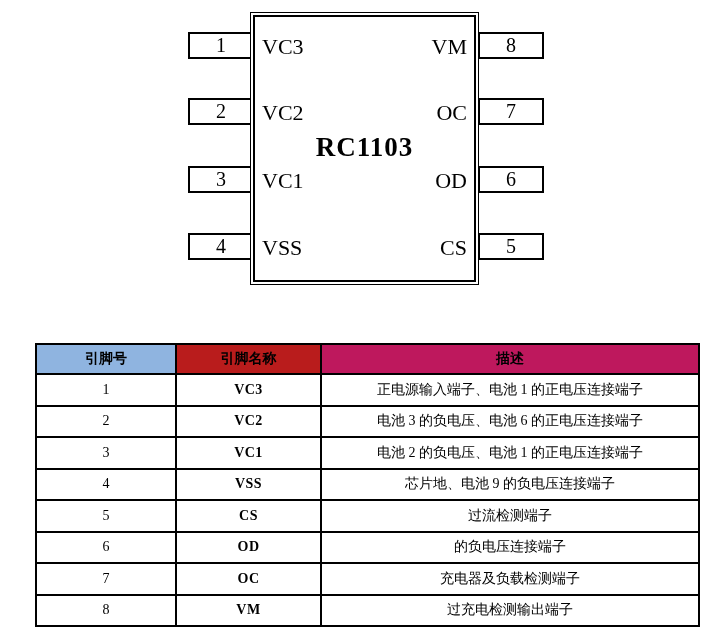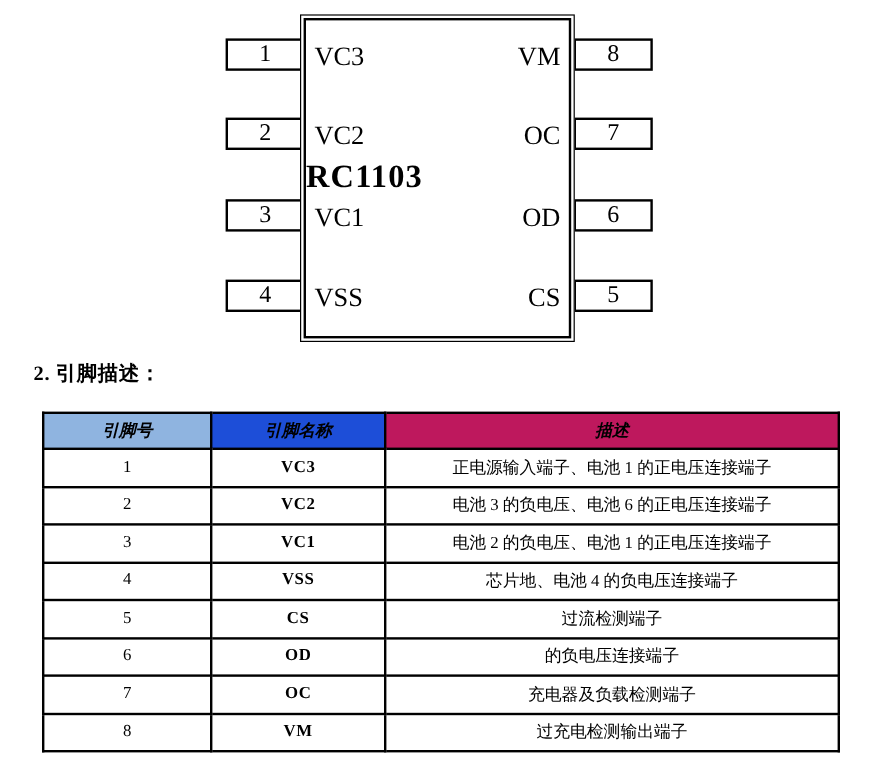--- a/index.html
+++ b/index.html
@@ -11,21 +11,21 @@
   }
 
   
   .diagram { position:absolute; left:188px; top:12px; width:356px; height:274px; }
   .chip {
     position:absolute; left:62px; top:0; width:229px; height:273px;
     border:1px solid #000; padding:2px; background:#fff;
   }
   .chip-inner { position:relative; width:100%; height:100%; border:2px solid #000; }
   .chip-label {
-    position:absolute; left:0; top:115px; width:100%; text-align:left;
+    position:absolute; left:0; top:115px; width:100%; text-align:center;
     font-weight:bold; font-size:27px; letter-spacing:1px;
   }
   .pin-label {
     position:absolute; height:26px; line-height:26px; font-size:22px;
   }
   .pin-label.left  { left:7px;  text-align:left; }
   .pin-label.right { right:7px; text-align:right; }
   .pl-1 { top:17px; } .pl-2 { top:83px; } .pl-3 { top:151px; } .pl-4 { top:218px; }
 
   .pin-box {
@@ -46,21 +46,21 @@
   table.pin-table {
     position:absolute; left:35px; top:343px; width:663px;
     border-collapse:collapse; table-layout:fixed;
   }
   .pin-table th, .pin-table td {
     border:2px solid #000; text-align:center; vertical-align:middle;
     overflow:hidden; white-space:nowrap;
   }
   .pin-table th {
     height:30px; font-family:"Liberation Sans", sans-serif;
-    font-weight:bold; font-size:14px;font-style:italic;
+    font-weight:bold; font-size:14px;
   }
   .pin-table td { height:31.5px; font-size:14px; }
   .pin-table td:nth-child(2) { font-weight:bold; letter-spacing:0.5px; }
   .pin-table col.c1 { width:140px; }
   .pin-table col.c2 { width:145px; }
   .pin-table col.c3 { width:378px; }
 </style>
 </head>
 <body>
 
@@ -88,32 +88,31 @@
         <div class="pin-label left pl-4">VSS</div>
 
         <div class="pin-label right pl-1">VM</div>
         <div class="pin-label right pl-2">OC</div>
         <div class="pin-label right pl-3">OD</div>
         <div class="pin-label right pl-4">CS</div>
       </div>
     </div>
   </div>
 
-  <div class="section-title">2. 引脚描述：</div>
 
   <table class="pin-table">
     <colgroup>
         <col class="c1">
         <col class="c2">
         <col class="c3">
       </colgroup>
     <thead>
       <tr>
         <th style="background: rgb(143, 180, 224);">引脚号</th>
-        <th style="background: #1d4ed8;">引脚名称</th>
+        <th style="background: #b91c1c;">引脚名称</th>
         <th style="background: #be185d;">描述</th>
       </tr>
     </thead>
     <tbody>
       <tr>
         <td>1</td>
         <td>VC3</td>
         <td>正电源输入端子、电池 1 的正电压连接端子</td>
       </tr>
       <tr>
@@ -122,21 +121,21 @@
         <td>电池 3 的负电压、电池 6 的正电压连接端子</td>
       </tr>
       <tr>
         <td>3</td>
         <td>VC1</td>
         <td>电池 2 的负电压、电池 1 的正电压连接端子</td>
       </tr>
       <tr>
         <td>4</td>
         <td>VSS</td>
-        <td>芯片地、电池 4 的负电压连接端子</td>
+        <td>芯片地、电池 9 的负电压连接端子</td>
       </tr>
       <tr>
         <td>5</td>
         <td>CS</td>
         <td>过流检测端子</td>
       </tr>
       <tr>
         <td>6</td>
         <td>OD</td>
         <td>的负电压连接端子</td>

